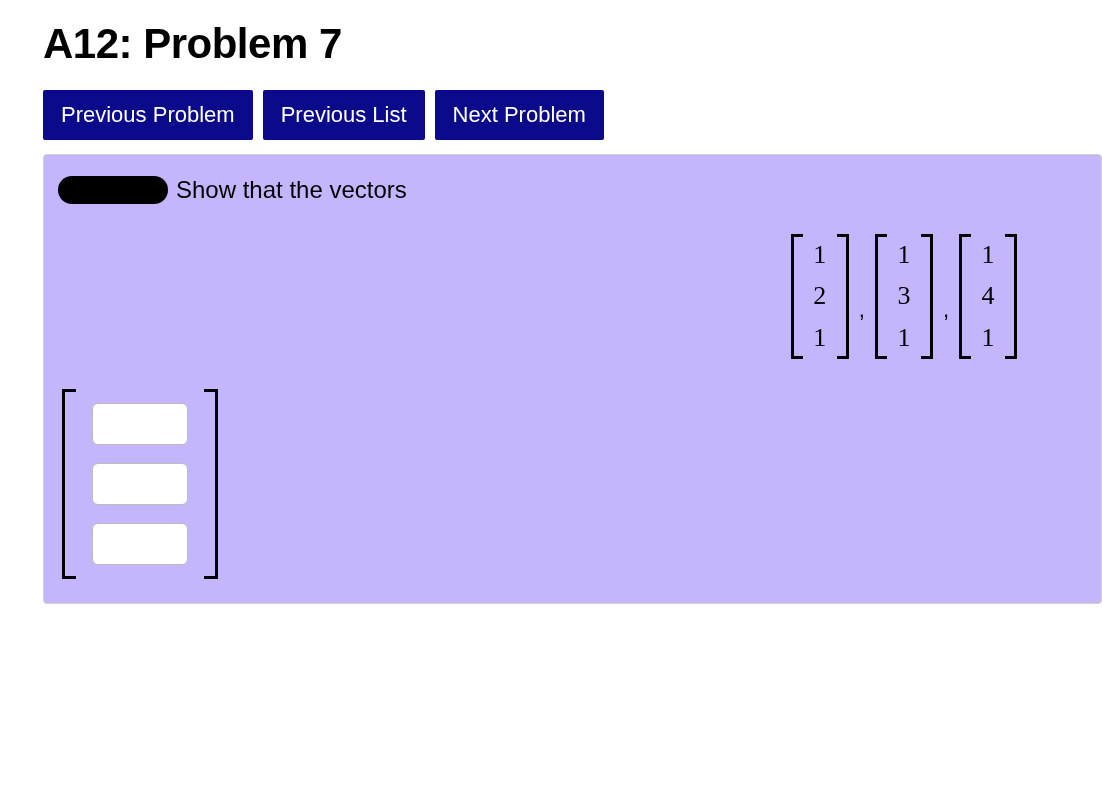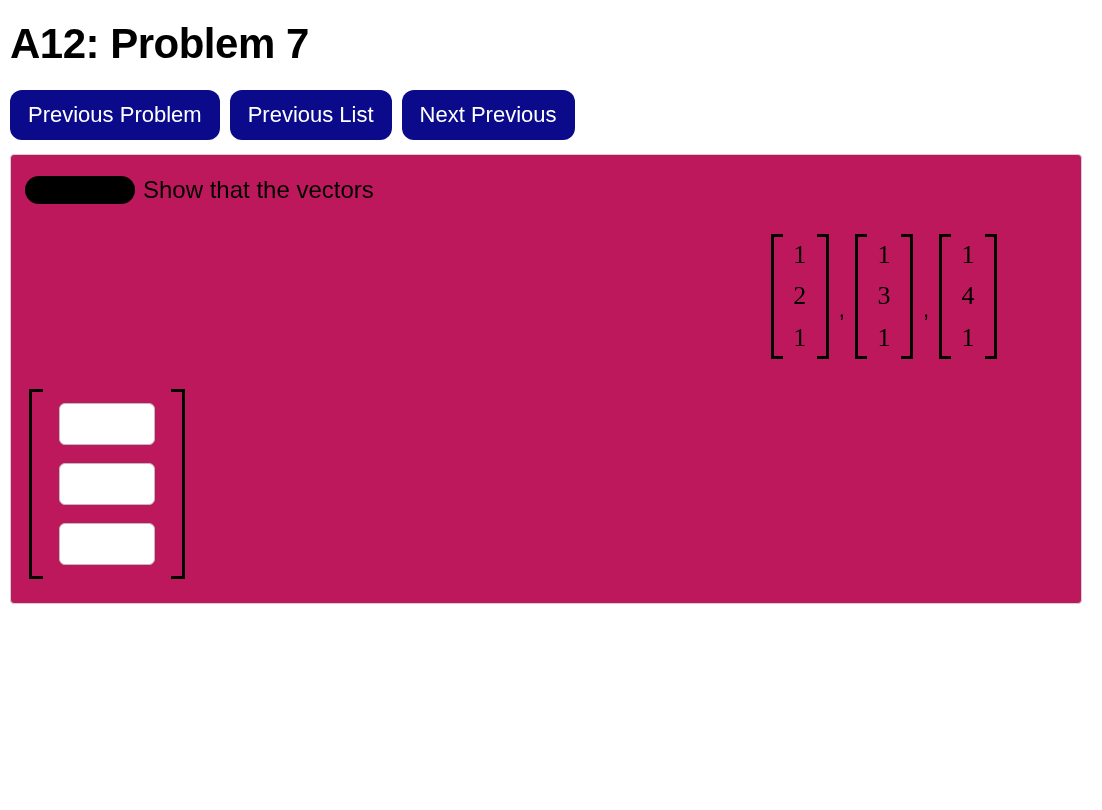--- a/index.html
+++ b/index.html
@@ -6,45 +6,46 @@
   body {
     margin: 0;
     padding: 0;
     font-family: Arial, Helvetica, sans-serif;
     font-size: 16px;
     color: #000;
     background: #fff;
     width: 1102px;
   }
   .page {
-    padding: 10px 20px 0 10px;
+    padding: 10px 0 0 10px;
+    margin-left: 33px;
   }
   h1.title {
     font-size: 42px;
     font-weight: bold;
     margin: 10px 0 22px 0;
     letter-spacing: -0.5px;
   }
   .nav-row {
     display: flex;
     gap: 10px;
     margin-bottom: 14px;
   }
   .nav-btn {
     background: #0A0A8A;
     color: #fff;
     border: none;
-    border-radius: 12px;
+    border-radius: 2px;
     padding: 12px 18px;
     font-size: 22px;
     font-family: inherit;
     cursor: pointer;
   }
   .problem-box {
-    background: #be185d;
+    background: #c4b5fd;
     border: 1px solid #d0d0d0;
     border-radius: 4px;
     padding: 18px 14px 24px 14px;
     font-size: 24px;
     line-height: 1.45;
   }
   .line1 {
     display: flex;
     align-items: center;
     gap: 8px;
@@ -154,21 +155,21 @@
 </style>
 </head>
 <body>
 
 <div class="page">
   <h1 class="title">A12: Problem 7</h1>
 
   <div class="nav-row">
     <button class="nav-btn">Previous Problem</button>
     <button class="nav-btn">Previous List</button>
-    <button class="nav-btn">Next Previous</button>
+    <button class="nav-btn">Next Problem</button>
   </div>
 
   <div class="problem-box">
 
     <div class="line1">
       <div class="redact"></div>
       <span>Show that the vectors</span>
     </div>
 
     <div class="vectors-row">

